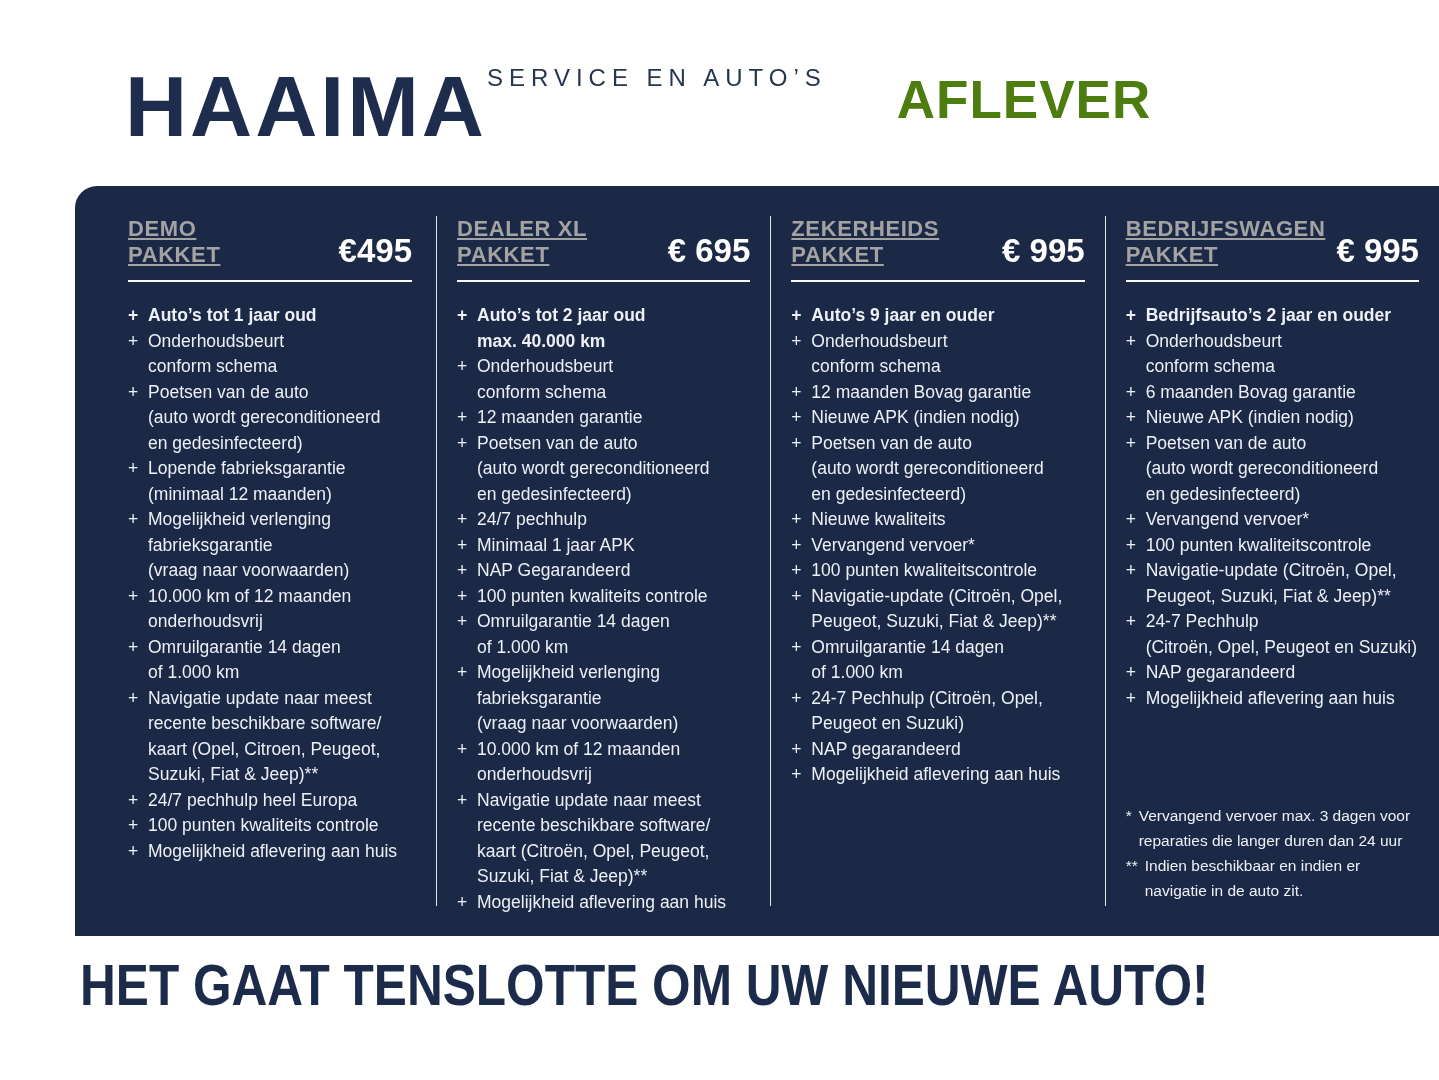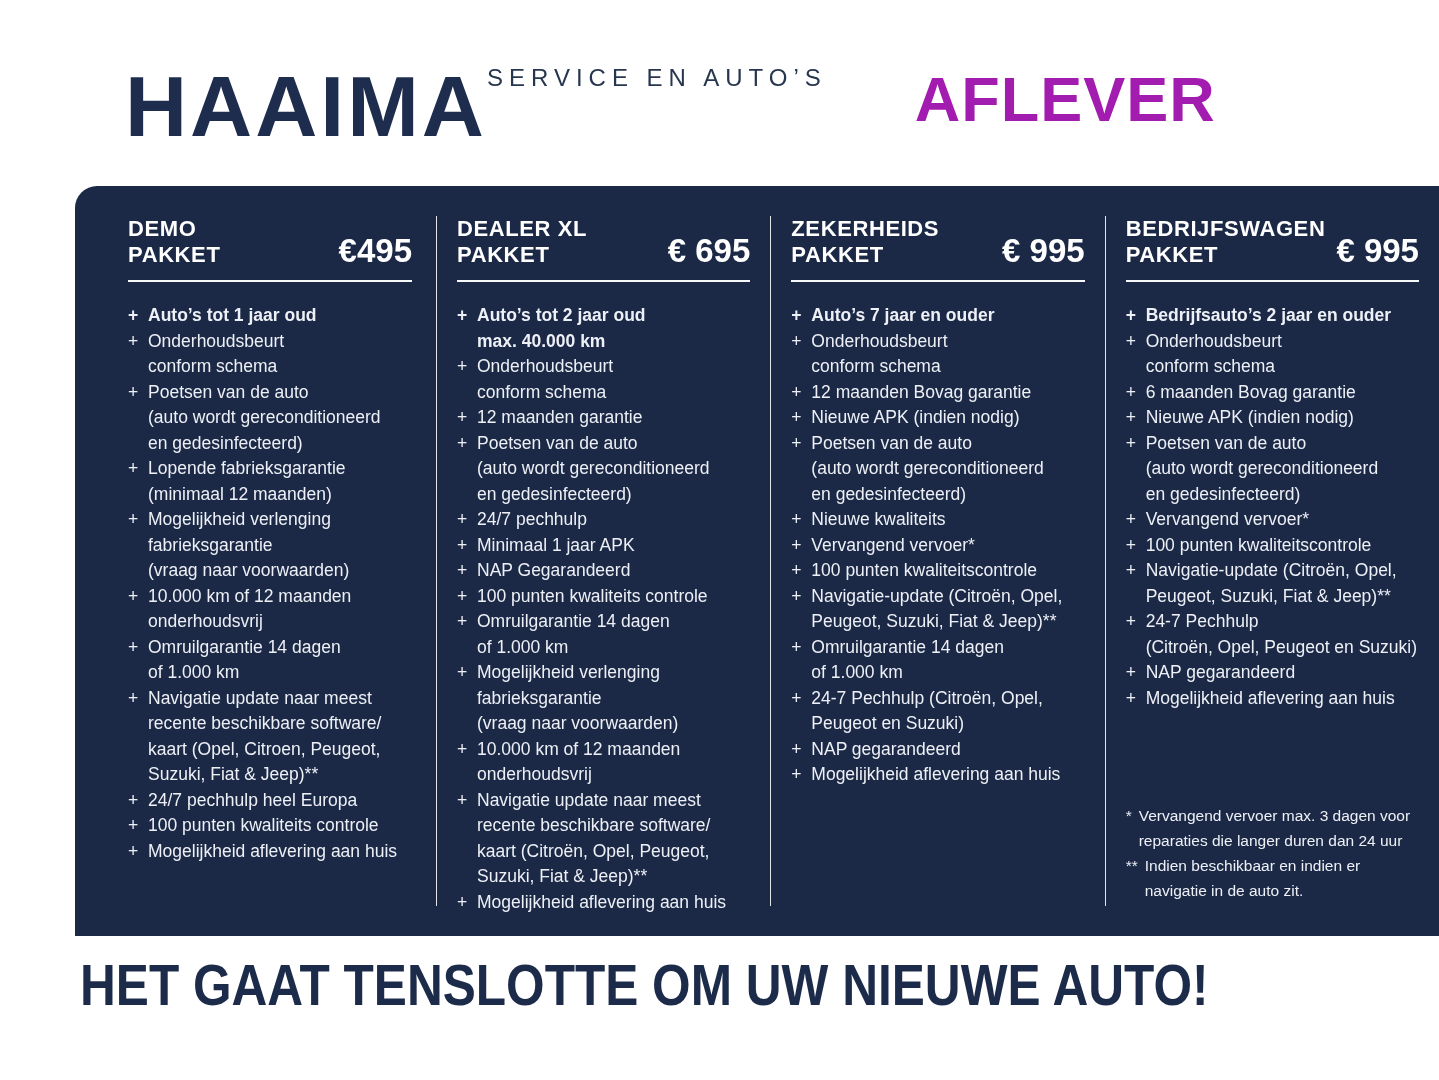--- a/index.html
+++ b/index.html
@@ -4,33 +4,33 @@
 <style>
   html,body{margin:0;padding:0;}
   body{
     width:1439px;height:1080px;background:#ffffff;overflow:hidden;
     font-family:"Liberation Sans",sans-serif;color:#1e2d4e;
   }
   .top{display:flex;align-items:flex-start;padding:62px 0 0 125px;}
   .logo{display:flex;flex-direction:row;}
   .logo-title{font-size:86px;font-weight:bold;letter-spacing:3px;line-height:88px;color:#1e2d4e;}
   .logo-sub{margin-top:2px;font-size:24px;font-weight:400;letter-spacing:6px;color:#27364f;}
-  .headline{margin:4px 0 0 88px;font-size:63px;font-weight:bold;line-height:67px;letter-spacing:1px;color:#a21caf;}
+  .headline{margin:4px 0 0 70px;font-size:53px;font-weight:bold;line-height:67px;letter-spacing:1px;color:#4d7c0f;}
   .headline span{display:block;}
 
   .panel{
     margin:36px 0 0 75px;width:1364px;height:750px;box-sizing:border-box;
     background:#1c2946;border-radius:22px 0 0 0;
     display:flex;padding:30px 0 30px 0;color:#edf0f6;
   }
   .package{flex:1 1 0;padding:0 20px;border-left:1.5px solid rgba(255,255,255,0.88);box-sizing:border-box;}
   .package:first-child{border-left:none;flex:0 0 361px;padding-left:53px;padding-right:24px;}
 
   .pkg-head{display:flex;justify-content:space-between;align-items:flex-end;}
-  .pkg-title{font-size:22px;font-weight:bold;line-height:26px;letter-spacing:0.6px;color:#ffffff;}
+  .pkg-title{font-size:22px;font-weight:bold;line-height:26px;letter-spacing:0.6px;color:#a3a3a3;text-decoration:underline;}
   .pkg-title span{display:block;}
   .pkg-price{font-size:33px;font-weight:bold;line-height:34px;color:#ffffff;white-space:nowrap;}
   .rule{border-bottom:2px solid #f7f9fc;margin-top:12px;}
 
   .pkg-items{list-style:none;margin:21px 0 0;padding:0;}
   .pkg-item{display:flex;font-size:17.5px;line-height:25.5px;}
   .pkg-item .plus{flex:0 0 20px;}
   .pkg-item .itext{white-space:pre-line;}
   .pkg-item.bold{font-weight:bold;}
 
@@ -209,21 +209,21 @@
       <div class="pkg-title">
         <span>ZEKERHEIDS</span>
         <span>PAKKET</span>
       </div>
       <div class="pkg-price">€ 995</div>
     </div>
     <div class="rule"></div>
     <ul class="pkg-items">
         <li class="pkg-item bold">
           <span class="plus">+</span>
-          <span class="itext">Auto’s 7 jaar en ouder</span>
+          <span class="itext">Auto’s 9 jaar en ouder</span>
         </li>
         <li class="pkg-item">
           <span class="plus">+</span>
           <span class="itext">Onderhoudsbeurt
 conform schema</span>
         </li>
         <li class="pkg-item">
           <span class="plus">+</span>
           <span class="itext">12 maanden Bovag garantie</span>
         </li>

